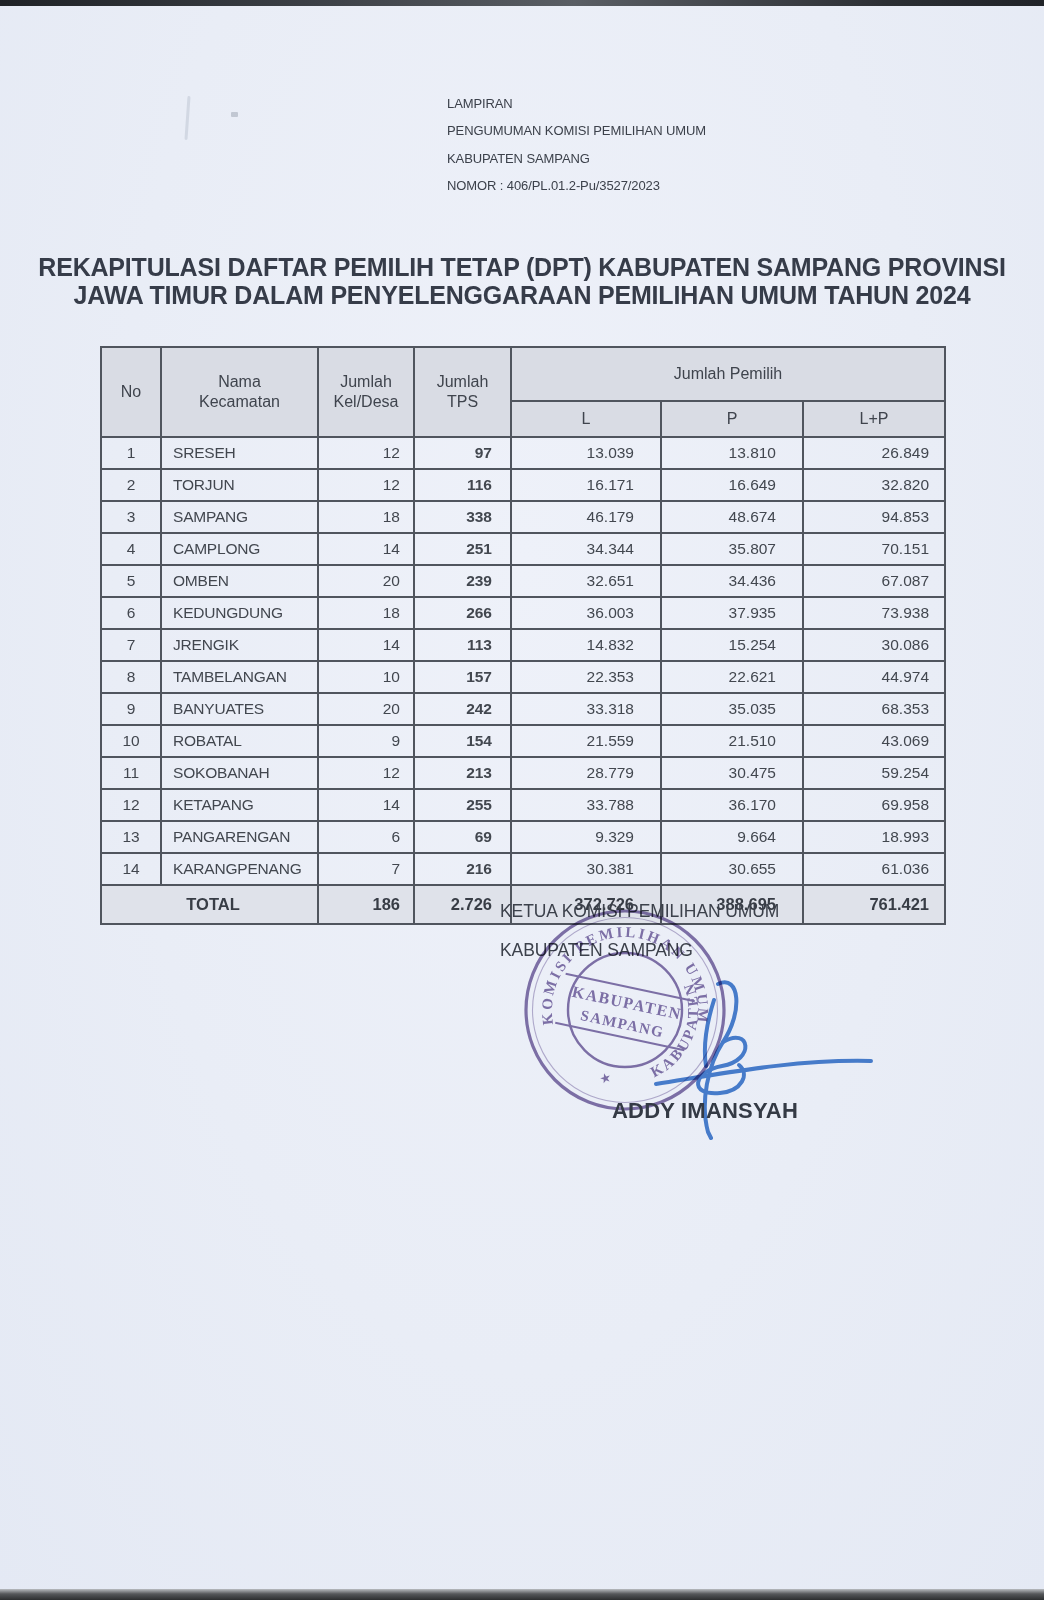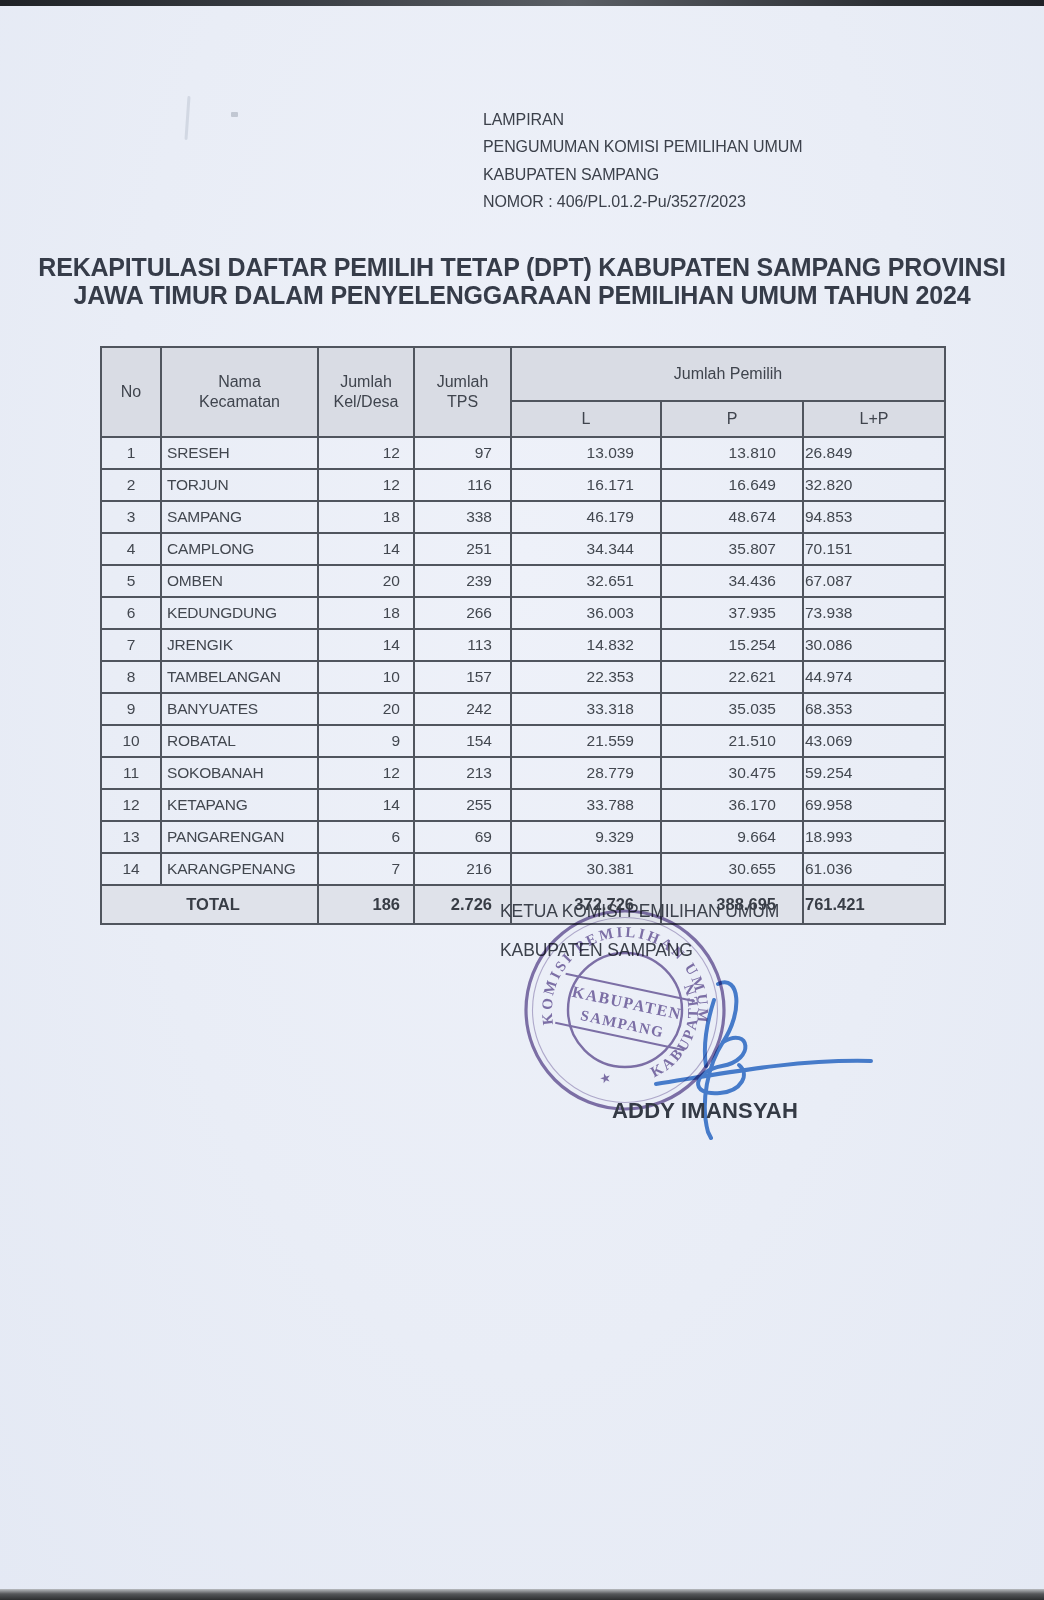--- a/index.html
+++ b/index.html
@@ -10,42 +10,42 @@
     color:#42474f;
   }
   .scan-edge-top{position:absolute;left:0;top:0;width:1044px;height:6px;
     background:linear-gradient(90deg,#1f2226,#3c4046 30%,#5a5e64 55%,#2c2f34 85%,#202328);}
   .scan-edge-bottom{position:absolute;left:0;bottom:0;width:1044px;height:11px;
     background:linear-gradient(#b9bcc0,#55575a 45%,#2c2e30);}
   .scan-smudge{position:absolute;left:186px;top:96px;width:3px;height:44px;
     background:rgba(150,160,180,.28);transform:rotate(4deg);border-radius:2px;}
   .scan-dot{position:absolute;left:231px;top:112px;width:7px;height:5px;background:rgba(120,128,142,.35);border-radius:1px;}
 
-  .letterhead{position:absolute;left:447px;top:106px;font-size:16px;line-height:27.4px;
-    color:#3c414b;letter-spacing:-0.1px;white-space:nowrap;margin-left:36px;}
+  .letterhead{position:absolute;left:447px;top:90px;font-size:13px;line-height:27.4px;
+    color:#3c414b;letter-spacing:-0.1px;white-space:nowrap;}
 
   .doc-title{position:absolute;left:0;top:253px;width:1044px;text-align:center;
     font-weight:bold;font-size:25px;line-height:28px;color:#363c49;letter-spacing:-0.2px;}
 
   table.dpt{position:absolute;left:100px;top:346px;width:844px;border-collapse:collapse;
     table-layout:fixed;font-size:15.5px;color:#42474f;}
   table.dpt th,table.dpt td{border:2px solid #50555e;overflow:hidden;}
   table.dpt th{background:#d9dce4;font-weight:normal;font-size:16px;color:#3f444d;}
   tr.h1 th{height:50px;}
   tr.h2 th{height:32px;}
   .hdr-wrap{display:inline-block;line-height:20px;}
   .w-kec{width:100px;}
   .w-kel{width:72px;}
   .w-tps{width:62px;}
   td.c-no{text-align:center;}
-  td.c-name{text-align:left;padding-left:5px;letter-spacing:-0.2px;}
+  td.c-name{text-align:left;padding-left:11px;letter-spacing:-0.2px;}
   td.c-kel{text-align:right;padding-right:13px;}
-  td.c-tps{text-align:right;padding-right:18px;}
+  td.c-tps{text-align:right;padding-right:18px;font-weight:bold;}
   td.c-l,td.c-p{text-align:right;padding-right:26px;margin-top:26px;}
-  td.c-lp{text-align:left;padding-right:15px;}
+  td.c-lp{text-align:right;padding-right:15px;}
   tr.data td{height:28px;}
   tr.total td{height:35px;background:#dfe2ea;font-weight:bold;font-size:16.5px;color:#383d46;}
   tr.total td.t-label{text-align:center;padding-left:8px;}
 
   .sig-block-line{position:absolute;width:400px;left:500px;text-align:left;
     font-size:17.5px;color:#3c414b;letter-spacing:-0.1px;}
   .sig-line1{top:901px;}
   .sig-line2{top:940px;}
   .sig-name{position:absolute;left:545px;top:1098px;width:320px;text-align:center;
     font-weight:bold;font-size:22px;color:#343a45;letter-spacing:0.2px;}

